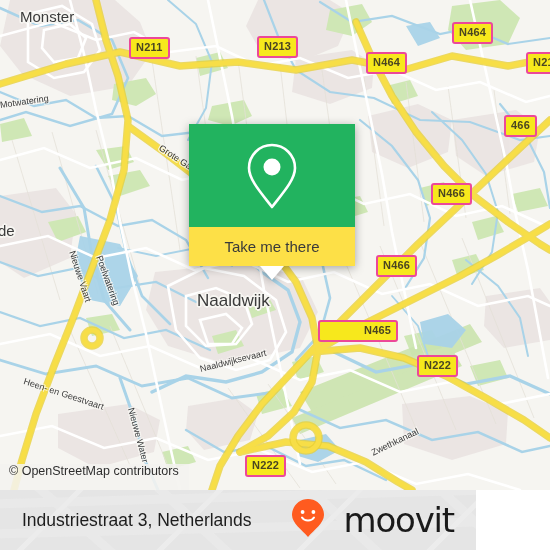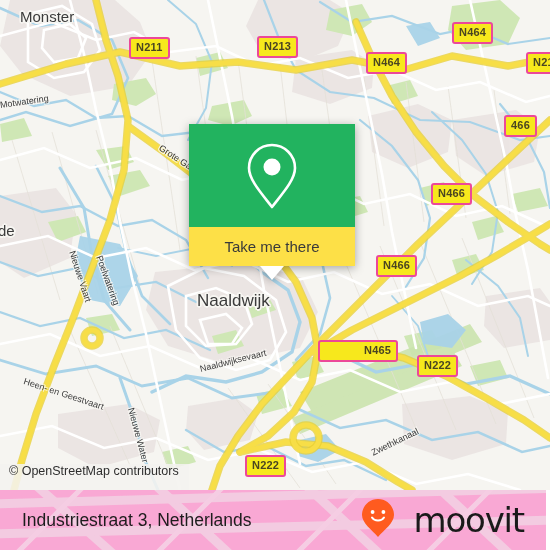--- a/index.html
+++ b/index.html
@@ -130,23 +130,23 @@
     color: #2e2e2e;
     font-family: "Liberation Sans", sans-serif;
     z-index: 45;
   }
 
   
   #footer {
     position: absolute;
     left: 0;
     top: 490px;
-    width: 546px;
+    width: 476px;
     height: 60px;
-    background: #f9a8d4;
+    background: #e5e5e5;
     display: flex;
     align-items: center;
     justify-content: space-between;
     padding: 0 22px 0 22px;
     box-sizing: border-box;
     overflow: hidden;
   }
   #footer-watermark {
     position: absolute;
     left: 0; top: 0;
@@ -374,21 +374,21 @@
 
     <div>
       <div class="shield" style="left:129px; top:37px;">N211</div>
       <div class="shield" style="left:257px; top:36px;">N213</div>
       <div class="shield" style="left:366px; top:52px;">N464</div>
       <div class="shield" style="left:452px; top:22px;">N464</div>
       <div class="shield" style="left:526px; top:52px;">N211</div>
       <div class="shield" style="left:504px; top:115px;">466</div>
       <div class="shield" style="left:431px; top:183px;">N466</div>
       <div class="shield" style="left:376px; top:255px;">N466</div>
-      <div class="shield" style="left:318px; top:340px;padding-left:44px;">N465</div>
+      <div class="shield" style="left:318px; top:320px;padding-left:44px;">N465</div>
       <div class="shield" style="left:417px; top:355px;">N222</div>
       <div class="shield" style="left:245px; top:455px;">N222</div>
     </div>
 
     <div id="popup">
       <div id="popup-photo">
         <span>
           <svg width="56" height="72" viewBox="0 0 56 72" fill="none">
             <path d="M28 5 C15.3 5 5 15.3 5 28 C5 40 18 54 28 67 C38 54 51 40 51 28 C51 15.3 40.7 5 28 5 Z" stroke="#ffffff" stroke-width="2.6" fill="none" stroke-linejoin="round"></path>
             <circle cx="28" cy="27" r="8.5" fill="#ffffff"></circle>

